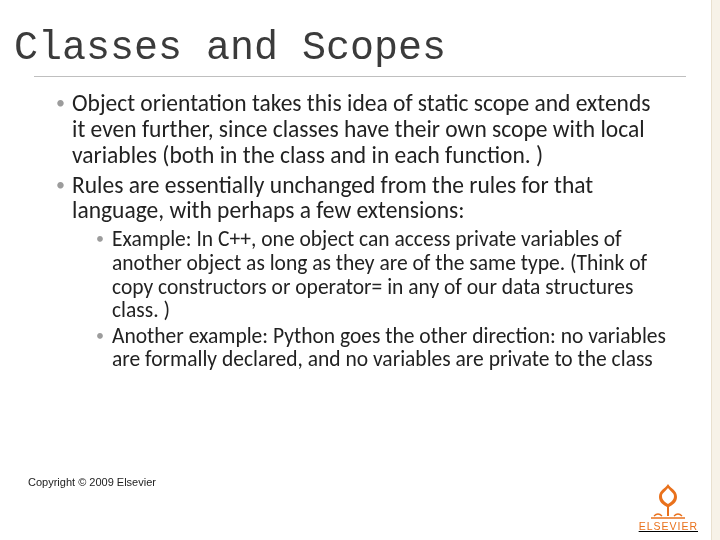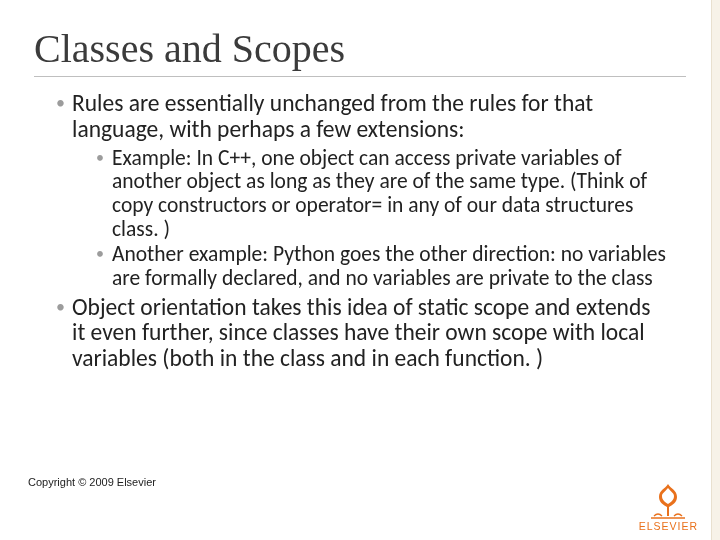--- a/index.html
+++ b/index.html
@@ -13,25 +13,25 @@
     overflow: hidden;
     position: relative;
   }
   .slide {
     width: 720px;
     height: 540px;
     position: relative;
     box-sizing: border-box;
   }
   .title {
-    font-family: Liberation Serif, serif;
+    font-family: Liberation Mono, monospace;
     font-size: 40px;
     font-weight: 400;
     color: #3b3b3b;
-    padding: 28px 0 0 34px;
+    padding: 28px 0 0 14px;
     line-height: 1.05;
   }
   .rule {
     margin: 6px 34px 0 34px;
     border: none;
     border-top: 1px solid #bfbfbf;
   }
   .body {
     padding: 14px 52px 0 56px;
     font-size: 23.5px;
@@ -84,20 +84,21 @@
     bottom: 52px;
     font-size: 11px;
     color: #222;
     font-family: Arial, sans-serif;
   }
   .brand {
     position: absolute;
     right: 22px;
     bottom: 8px;
     text-align: right;
+    text-decoration: underline;
   }
   .brand-logo {
     width: 46px;
     height: 40px;
     margin: 0 auto;
   }
   .brand-name {
     font-size: 10.5px;
     letter-spacing: 1px;
     color: #e9711c;
@@ -120,32 +121,32 @@
 <div class="slide">
 
   <div class="accent-bar"></div>
 
   <div class="title">Classes and Scopes</div>
   <hr class="rule">
 
   <div class="body">
     <ul class="lvl1">
       <li>
+        <span>Object orientation takes this idea of static scope and extends it even further, since classes have their own scope with local variables (both in the class and in each function. )</span>
+      </li>
+      <li>
         <span>Rules are essentially unchanged from the rules for that language, with perhaps a few extensions:</span>
         <ul class="lvl2">
           <li>
             <span>Example: In C++, one object can access private variables of another object as long as they are of the same type.  (Think of copy constructors or operator= in any of our data structures class. )</span>
           </li>
           <li>
             <span>Another example: Python goes the other direction: no variables are formally declared, and no variables are private to the class</span>
           </li>
         </ul>
-      </li>
-      <li>
-        <span>Object orientation takes this idea of static scope and extends it even further, since classes have their own scope with local variables (both in the class and in each function. )</span>
       </li>
     </ul>
   </div>
 
   <div class="copyright">Copyright © 2009 Elsevier</div>
 
   <div class="brand">
     <div class="brand-logo">
       <svg viewBox="0 0 46 40" width="46" height="40">
         <rect x="0" y="0" width="46" height="40" fill="none"></rect>

